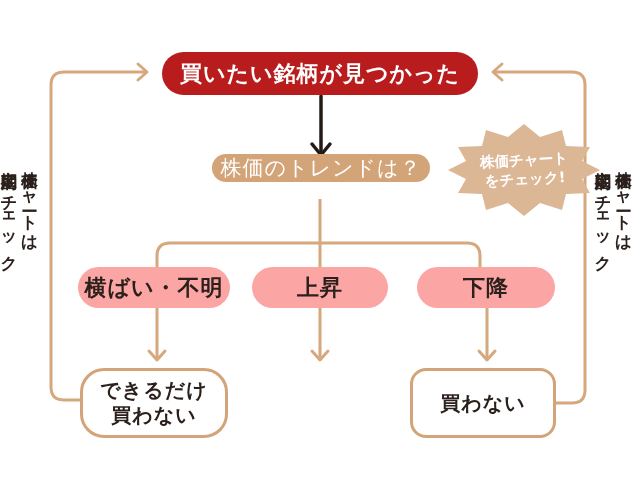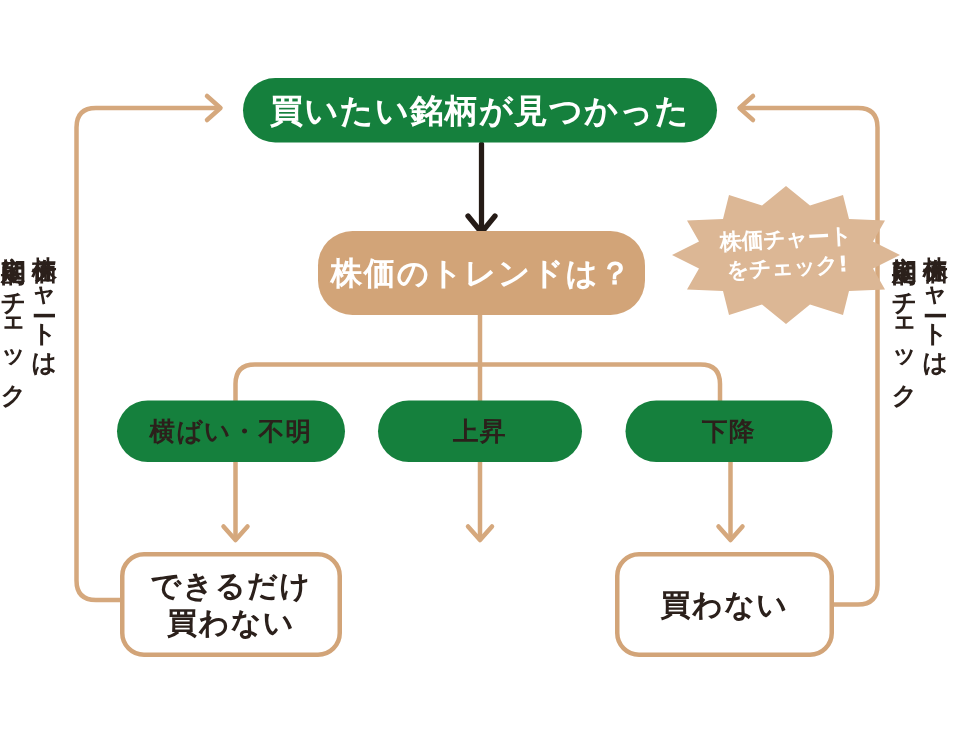--- a/index.html
+++ b/index.html
@@ -4,39 +4,39 @@
 <style>
   html,body{margin:0;padding:0;background:#ffffff;}
   .canvas{
     position:relative;width:640px;height:500px;background:#ffffff;overflow:hidden;
     font-family:"DejaVu Sans","Liberation Sans",sans-serif;color:#2b201b;
   }
   .lines{position:absolute;left:0;top:0;width:640px;height:500px;}
   .node{position:absolute;display:flex;align-items:center;justify-content:center;text-align:center;box-sizing:border-box;}
   .start{
     left:162px;top:52px;width:316px;height:43px;border-radius:22px;
-    background:#15803d;color:#ffffff;font-size:22px;font-weight:600;letter-spacing:1px;text-align:right;
+    background:#b91c1c;color:#ffffff;font-size:22px;font-weight:600;letter-spacing:1px;text-align:right;
   }
   .trend{
-    left:212px;top:154px;width:218px;height:56px;border-radius:23px;
-    background:#d2a478;color:#ffffff;font-size:21px;font-weight:700;letter-spacing:1px;
+    left:212px;top:154px;width:218px;height:28px;border-radius:23px;
+    background:#d2a478;color:#ffffff;font-size:21px;font-weight:400;letter-spacing:1px;
   }
   .cond{
-    top:267px;height:41px;border-radius:21px;background:#15803d;
-    color:#2b201b;font-size:17px;font-weight:600;letter-spacing:1px;
+    top:267px;height:41px;border-radius:21px;background:#fca5a5;
+    color:#2b201b;font-size:22px;font-weight:600;letter-spacing:1px;
   }
   .cond.c1{left:78px;width:152px;}
   .cond.c2{left:252px;width:136px;}
   .cond.c3{left:417px;width:138px;}
   .action{
     top:368px;height:70px;border-radius:16px;background:#ffffff;
     border:3px solid #d2a478;color:#2b201b;font-size:20px;font-weight:700;
     letter-spacing:1px;line-height:1.25;white-space:pre-line;
   }
-  .action.a1{left:80px;width:148px;}
+  .action.a1{left:80px;width:148px;border-radius:24px;}
   .action.a2{left:250px;width:145px;}
   .action.a3{left:410px;width:146px;}
   .burst-text{
     position:absolute;left:452px;top:142px;width:145px;height:56px;
     display:flex;align-items:center;justify-content:center;text-align:center;
     color:#ffffff;font-size:14.5px;font-weight:600;line-height:1.3;white-space:pre-line;
     transform:rotate(-3deg);
   }
   .vnote{
     position:absolute;top:158px;height:170px;

